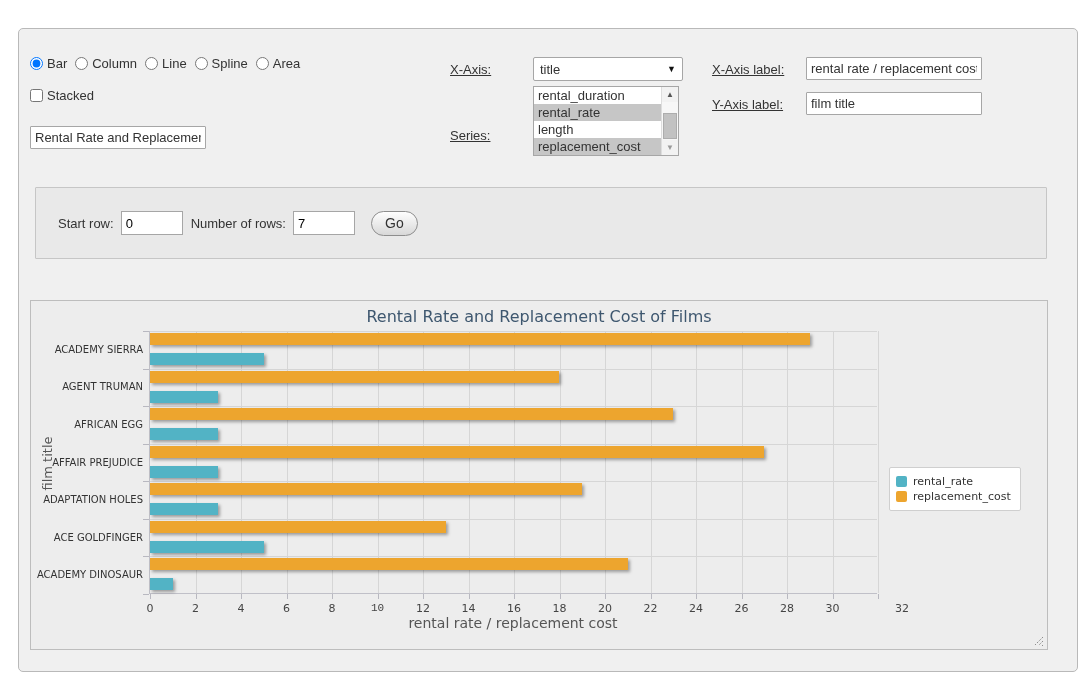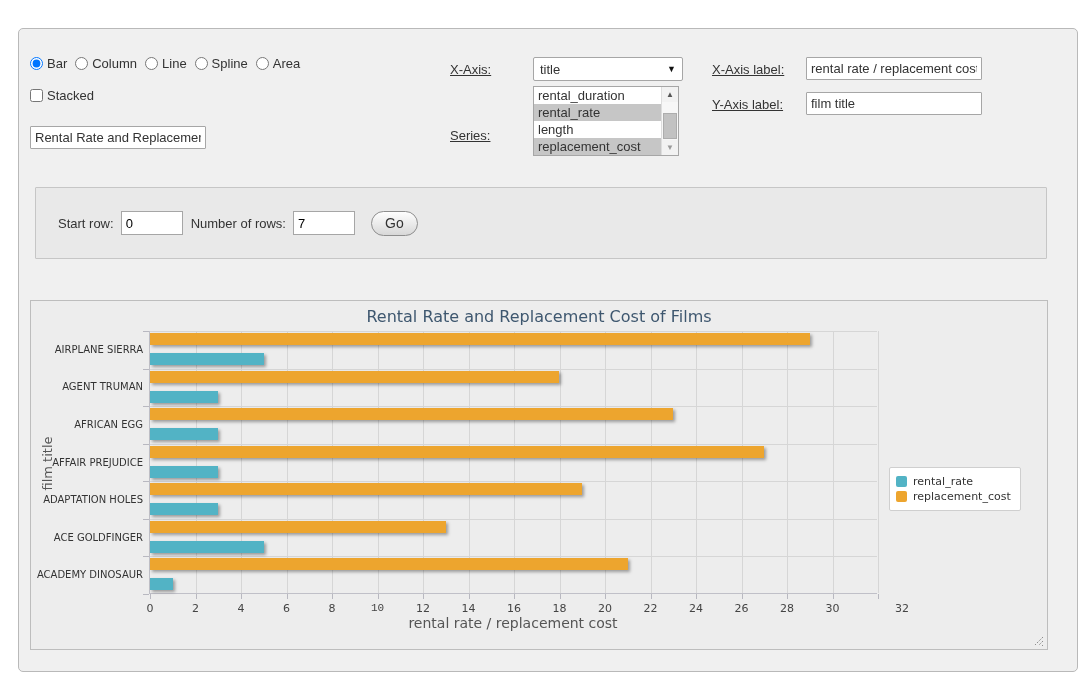--- a/index.html
+++ b/index.html
@@ -241,21 +241,21 @@
         <div class="hgrid" style="top: 150.286px;"></div>
         <div class="ytick" style="top: 150.286px;"></div>
         <div class="hgrid" style="top: 187.857px;"></div>
         <div class="ytick" style="top: 187.857px;"></div>
         <div class="hgrid" style="top: 225.429px;"></div>
         <div class="ytick" style="top: 225.429px;"></div>
         <div class="ytick" style="top: 263px;"></div>
         <div class="hgrid" style="top: 0px;"></div>
         <div class="bar" title="AIRPLANE SIERRA: 28.99" style="left: 0px; top: 2px; width: 659.522px; background: rgb(237, 165, 46);"></div>
         <div class="bar" title="AIRPLANE SIERRA: 4.99" style="left: 0px; top: 22px; width: 113.522px; background: rgb(82, 179, 197);"></div>
-        <div class="cat-label" style="top: 13.7857px;">AIRPLANE SIERRA</div>
+        <div class="cat-label" style="top: 13.7857px;">ACADEMY SIERRA</div>
         <div class="bar" title="AGENT TRUMAN: 17.99" style="left: 0px; top: 39.5714px; width: 409.272px; background: rgb(237, 165, 46);"></div>
         <div class="bar" title="AGENT TRUMAN: 2.99" style="left: 0px; top: 59.5714px; width: 68.0225px; background: rgb(82, 179, 197);"></div>
         <div class="cat-label" style="top: 51.3571px;">AGENT TRUMAN</div>
         <div class="bar" title="AFRICAN EGG: 22.99" style="left: 0px; top: 77.1429px; width: 523.022px; background: rgb(237, 165, 46);"></div>
         <div class="bar" title="AFRICAN EGG: 2.99" style="left: 0px; top: 97.1429px; width: 68.0225px; background: rgb(82, 179, 197);"></div>
         <div class="cat-label" style="top: 88.9286px;">AFRICAN EGG</div>
         <div class="bar" title="AFFAIR PREJUDICE: 26.99" style="left: 0px; top: 114.714px; width: 614.022px; background: rgb(237, 165, 46);"></div>
         <div class="bar" title="AFFAIR PREJUDICE: 2.99" style="left: 0px; top: 134.714px; width: 68.0225px; background: rgb(82, 179, 197);"></div>
         <div class="cat-label" style="top: 126.5px;">AFFAIR PREJUDICE</div>
         <div class="bar" title="ADAPTATION HOLES: 18.99" style="left: 0px; top: 152.286px; width: 432.022px; background: rgb(237, 165, 46);"></div>

